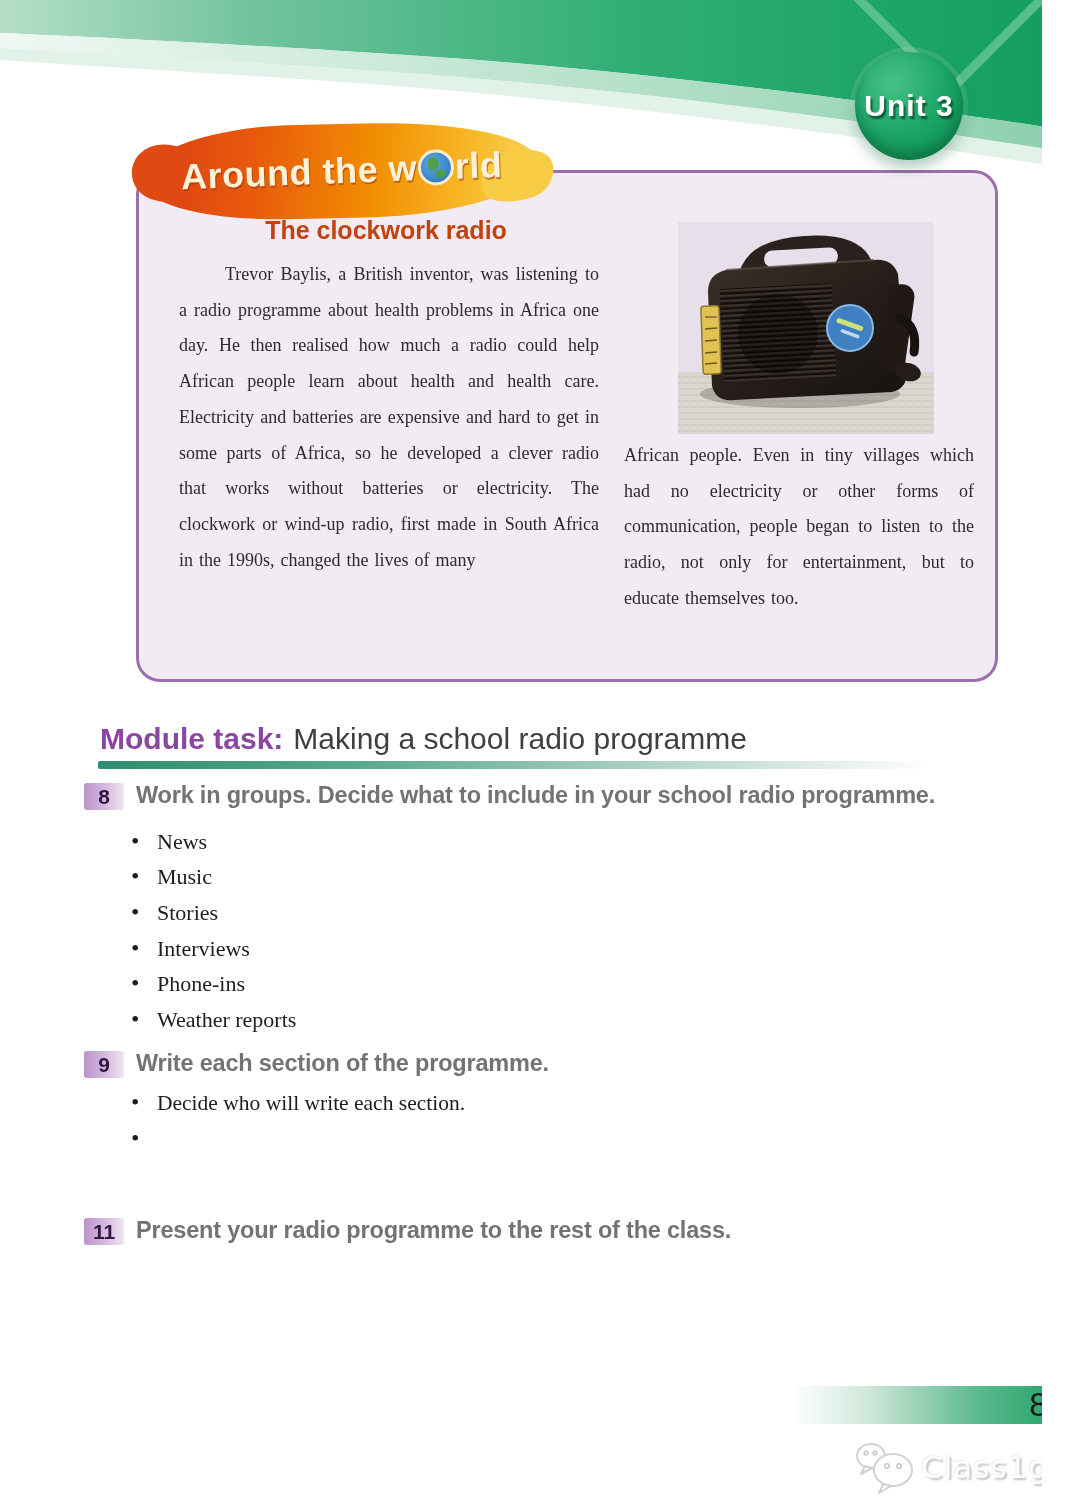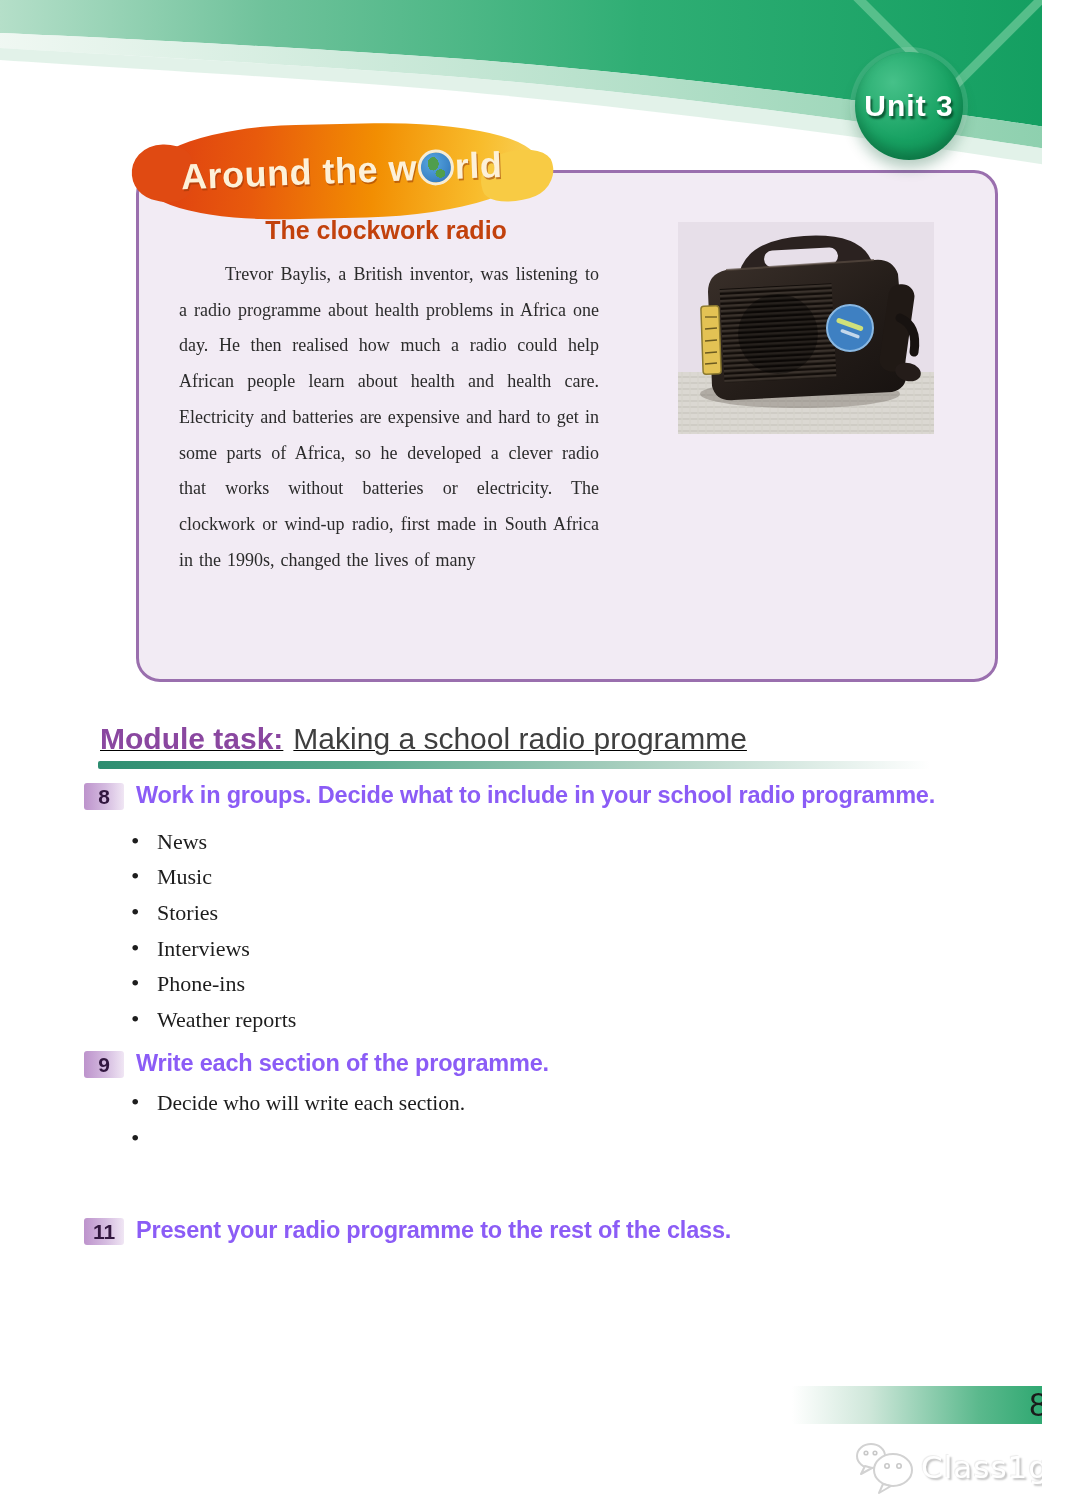--- a/index.html
+++ b/index.html
@@ -42,32 +42,32 @@
     color:#c2410c;font-weight:bold;font-size:25px;}
   .col-text{font-family:"Liberation Serif",serif;font-size:18px;line-height:35.7px;color:#2b2b2b;
     text-align:justify;word-spacing:1.5px;z-index:3;}
   .col-left{position:absolute;left:179px;top:257px;width:420px;text-indent:46px;}
   .col-right{position:absolute;left:624px;top:438px;width:350px;}
 
   
   .photo{position:absolute;left:678px;top:222px;width:256px;height:212px;z-index:3;}
 
   
-  .module-head{position:absolute;left:100px;top:722px;white-space:nowrap;z-index:2;text-decoration:underline;}
+  .module-head{position:absolute;left:100px;top:722px;white-space:nowrap;z-index:2;}
   .module-label{color:#8a47a0;font-weight:bold;font-size:30px;}
   .module-title{color:#3f3f3f;font-weight:400;font-size:30px;margin-left:10px;}
   .module-rule{position:absolute;left:98px;top:761px;width:858px;height:8px;border-radius:2px;z-index:2;
     background:linear-gradient(90deg,#2d8d70 0%,#57a98c 30%,#a9cfbf 62%,rgba(233,243,238,0) 97%);}
 
   
   .task{position:absolute;left:84px;display:flex;align-items:flex-start;z-index:2;}
   .badge{flex:0 0 auto;width:40px;height:27px;margin-top:1px;border-radius:3px;
     background:linear-gradient(90deg,#bd93cc 0%,#d5bce0 55%,#f0e6f4 100%);
     color:#32173f;font-weight:bold;font-size:21px;display:flex;align-items:center;justify-content:center;}
-  .task-text{margin-left:12px;font-weight:bold;font-size:23.5px;color:#8b5cf6;letter-spacing:-.2px;white-space:nowrap;}
+  .task-text{margin-left:12px;font-weight:bold;font-size:23.5px;color:#737373;letter-spacing:-.2px;white-space:nowrap;}
 
   .bullets{position:absolute;left:131px;z-index:2;font-family:"Liberation Serif",serif;color:#1d1d1d;}
   .bullets .bi{display:flex;align-items:baseline;}
   .bullets .dot{width:26px;font-size:24px;line-height:1;position:relative;top:-1px;}
   .bullets-8{top:824px;font-size:22px;}
   .bullets-8 .bi{height:35.6px;align-items:center;}
   .bullets-9{top:1085px;font-size:21.5px;}
   .bullets-9 .bi{height:36px;align-items:center;}
 
   
@@ -113,20 +113,21 @@
     <span>Unit 3</span>
   </div>
 
   <div class="banner">
     <span class="banner-title"><span>Around the w</span><span class="globe"></span><span>rld</span></span>
   </div>
 
   <div class="reading-box"></div>
   <div class="reading-title">The clockwork radio</div>
   <div class="col-text col-left">Trevor Baylis, a British inventor, was listening to a radio programme about health problems in Africa one day. He then realised how much a radio could help African people learn about health and health care. Electricity and batteries are expensive and hard to get in some parts of Africa, so he developed a clever radio that works without batteries or electricity. The clockwork or wind-up radio, first made in South Africa in the 1990s, changed the lives of many</div>
+  <div class="col-text col-right">African people. Even in tiny villages which had no electricity or other forms of communication, people began to listen to the radio, not only for entertainment, but to educate themselves too.</div>
 
   <svg class="photo" viewBox="0 0 256 212" aria-hidden="true">
     <defs>
       <pattern id="fab" width="8" height="6" patternUnits="userSpaceOnUse">
         <rect width="8" height="6" fill="#dbd8d2"></rect>
           <rect y="4" width="8" height="2" fill="#cfccc5"></rect>
         <rect x="3" width="2" height="6" fill="#d6d3cc" opacity="0.6"></rect>
       </pattern>
       <pattern id="grille" width="6" height="5" patternUnits="userSpaceOnUse">
         <rect width="6" height="5" fill="#3a322c"></rect>

